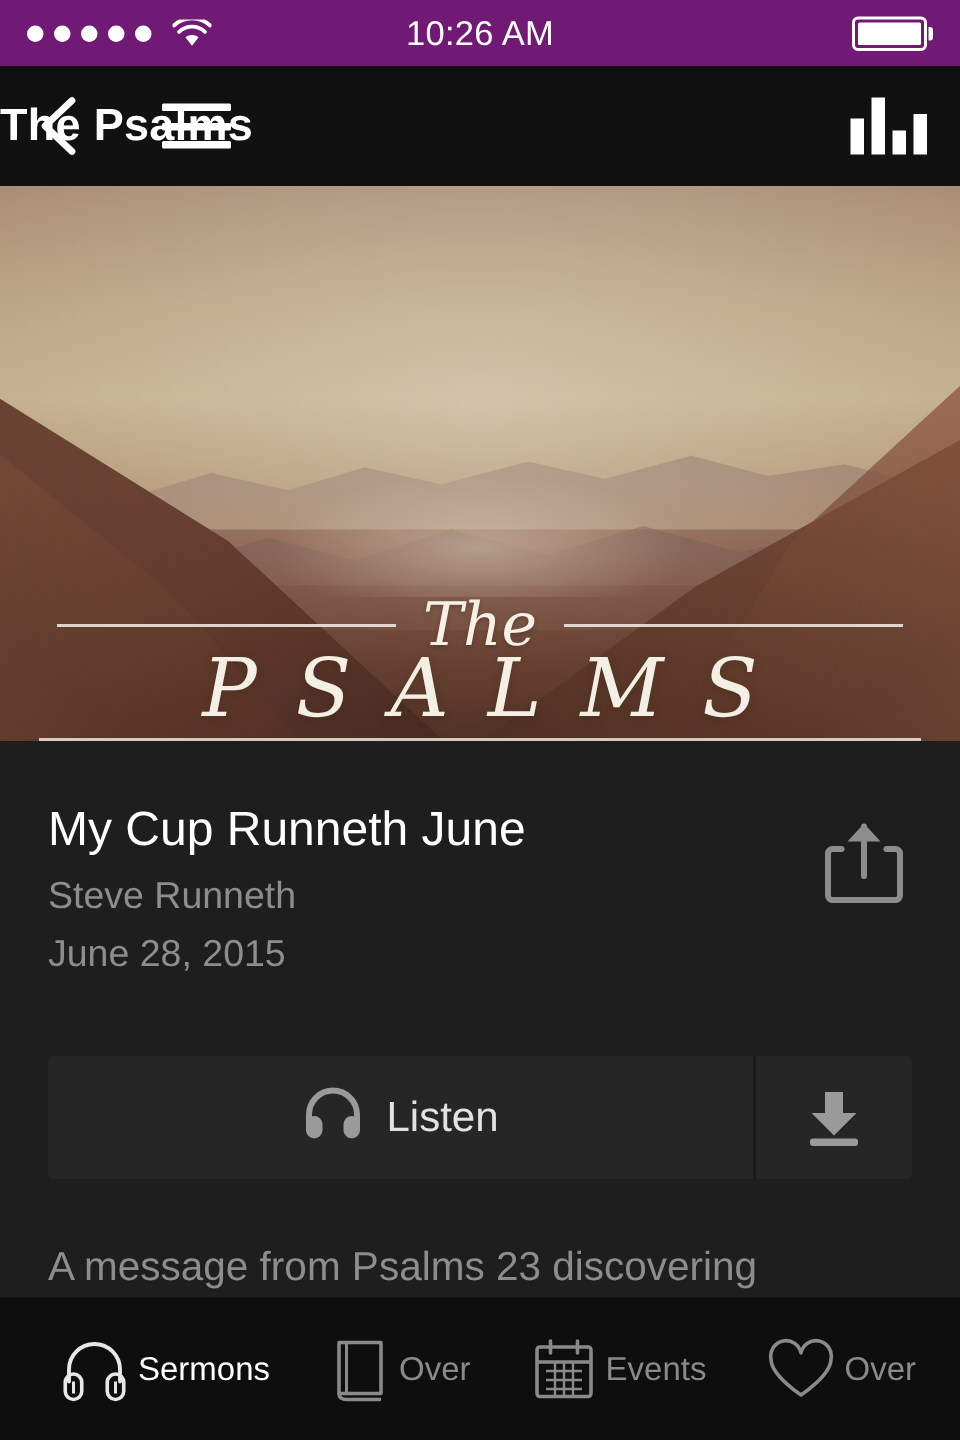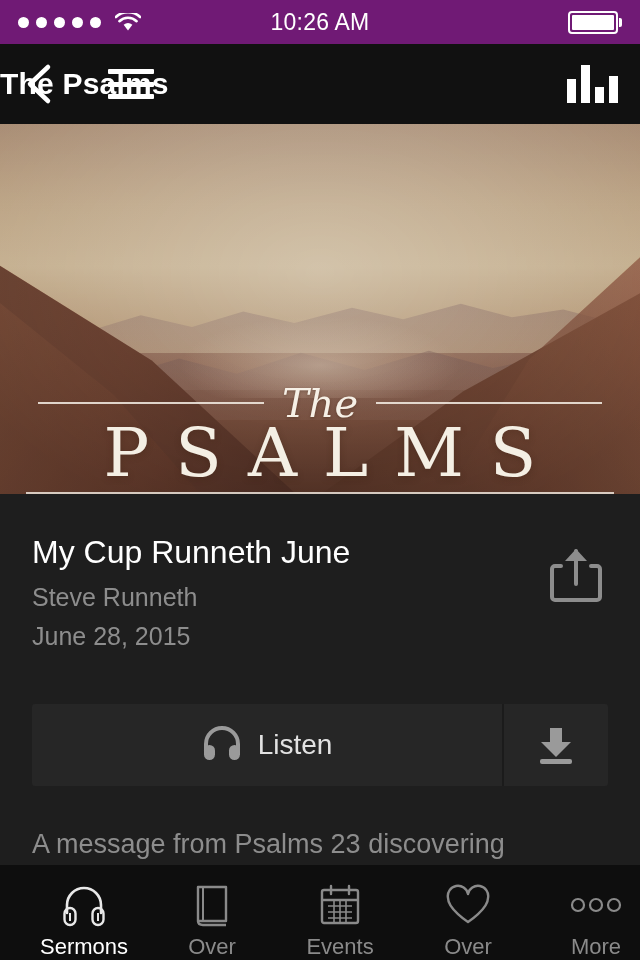--- a/index.html
+++ b/index.html
@@ -131,24 +131,25 @@
   }
   .the-rule{ flex:1; height:2px; background:rgba(246,240,230,.85); }
   .the-word{
     font-family:"DejaVu Serif", serif; font-style:italic;
     color:#f6f0e6; font-size:40px; padding:0 18px;
     text-shadow:0 1px 3px rgba(60,35,20,.4);
     line-height:1;
   }
   .psalms-word{
     font-family:"DejaVu Serif", serif;
-    color:#f4efe4; font-size:68px; font-weight:400;
+    color:#f4efe4; font-size:54px; font-weight:400;
     letter-spacing:26px; text-indent:26px;
     text-shadow:0 2px 6px rgba(60,35,20,.35);
     line-height:1.05;
+    font-style:italic;
   }
   .bottom-rule{
     width:92%; height:2px; background:rgba(246,240,230,.8);
     margin-top:4px;
   }
 
   
   .content{ padding:38px 32px 0 32px; position:relative; }
   .sermon-head{ display:flex; align-items:flex-start; }
   .sermon-meta{ flex:1; }
@@ -184,22 +185,22 @@
   .description{
     margin-top:39px; color:#8d8d8d; font-size:27px; line-height:1.45;
   }
 
   
   .tab-bar{
     position:absolute; left:0; right:0; bottom:0; height:95px;
     background:#0e0e0e; display:flex; align-items:center;
   }
   .tab{
-    flex:1; display:flex; flex-direction:column;
-    align-items:center; justify-content:flex-end; gap:6px;
+    flex:1; display:flex; flex-direction:row;
+    align-items:center; justify-content:flex-start; gap:6px;
     cursor:pointer; height:100%;padding-left:40px;
   }
   .tab-icon{ height:46px; display:flex; align-items:center; justify-content:center; }
   .tab-label{ font-size:22px; color:#8a8a8a; }
   .tab.active .tab-label{ color:#ffffff; }
 </style>
 </head>
 <body>
 
 <div class="status-bar">

